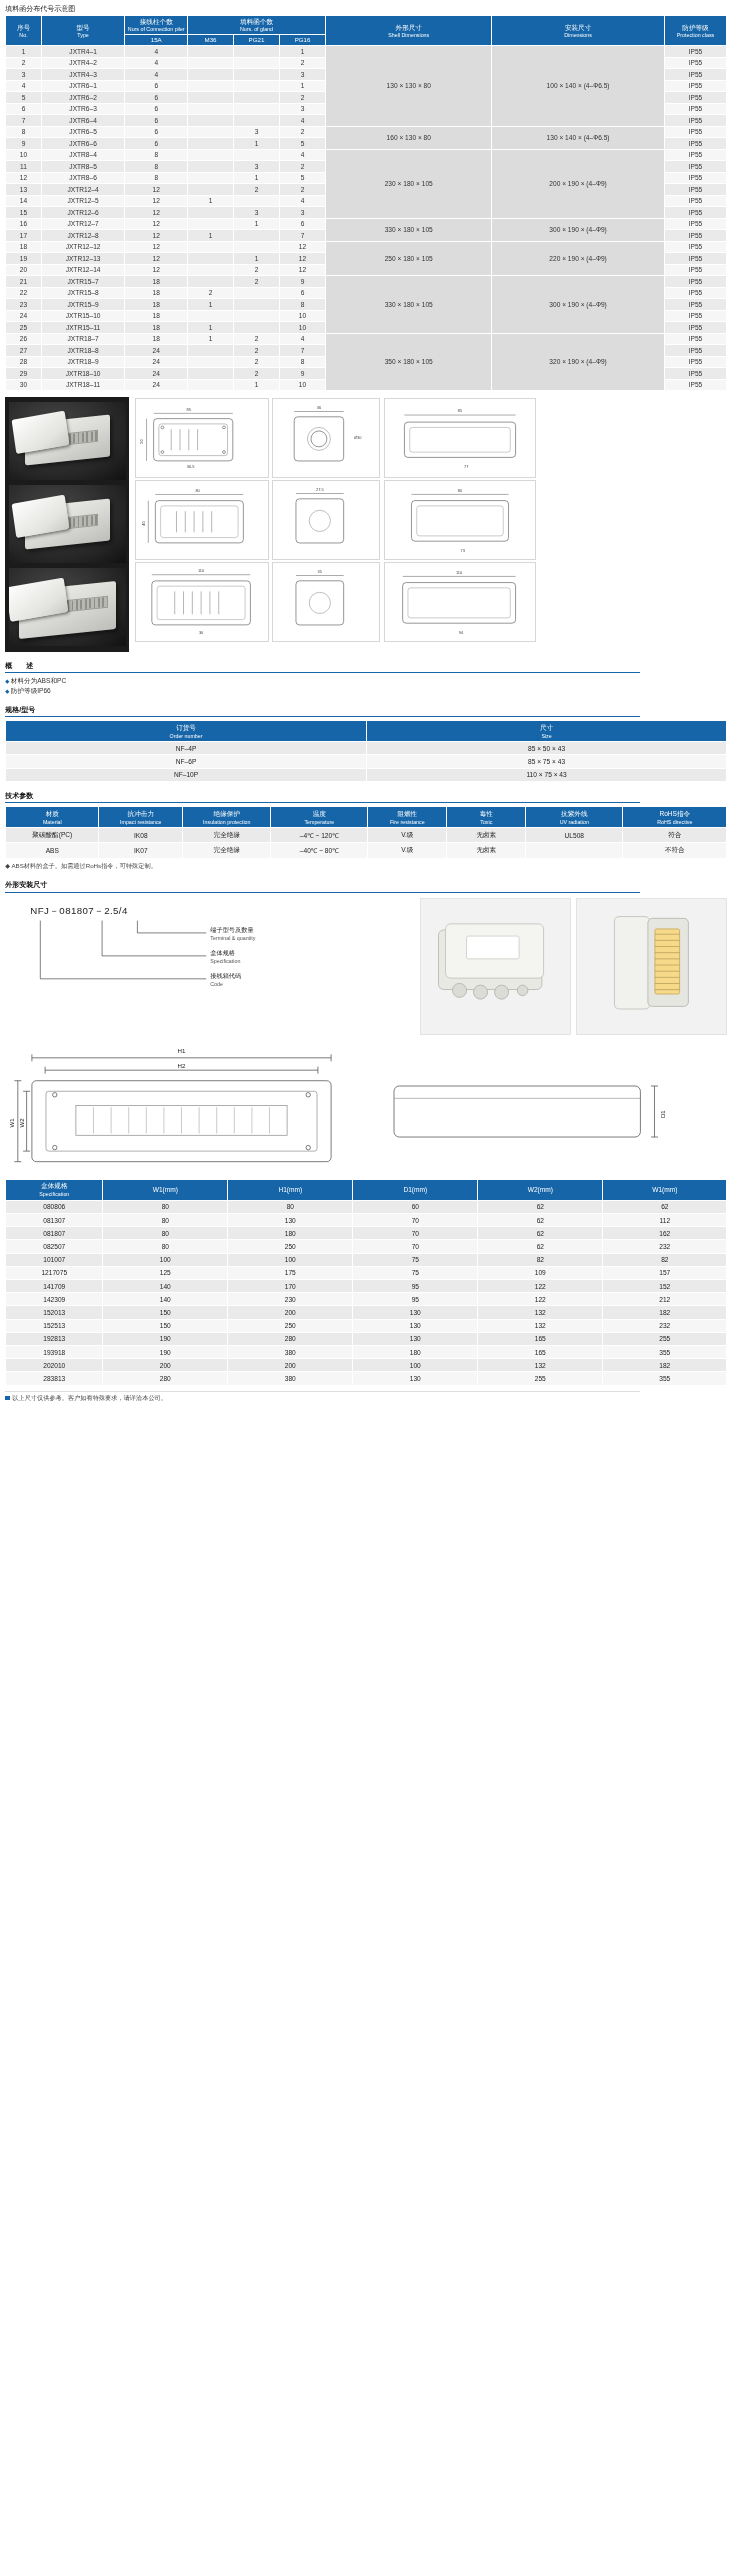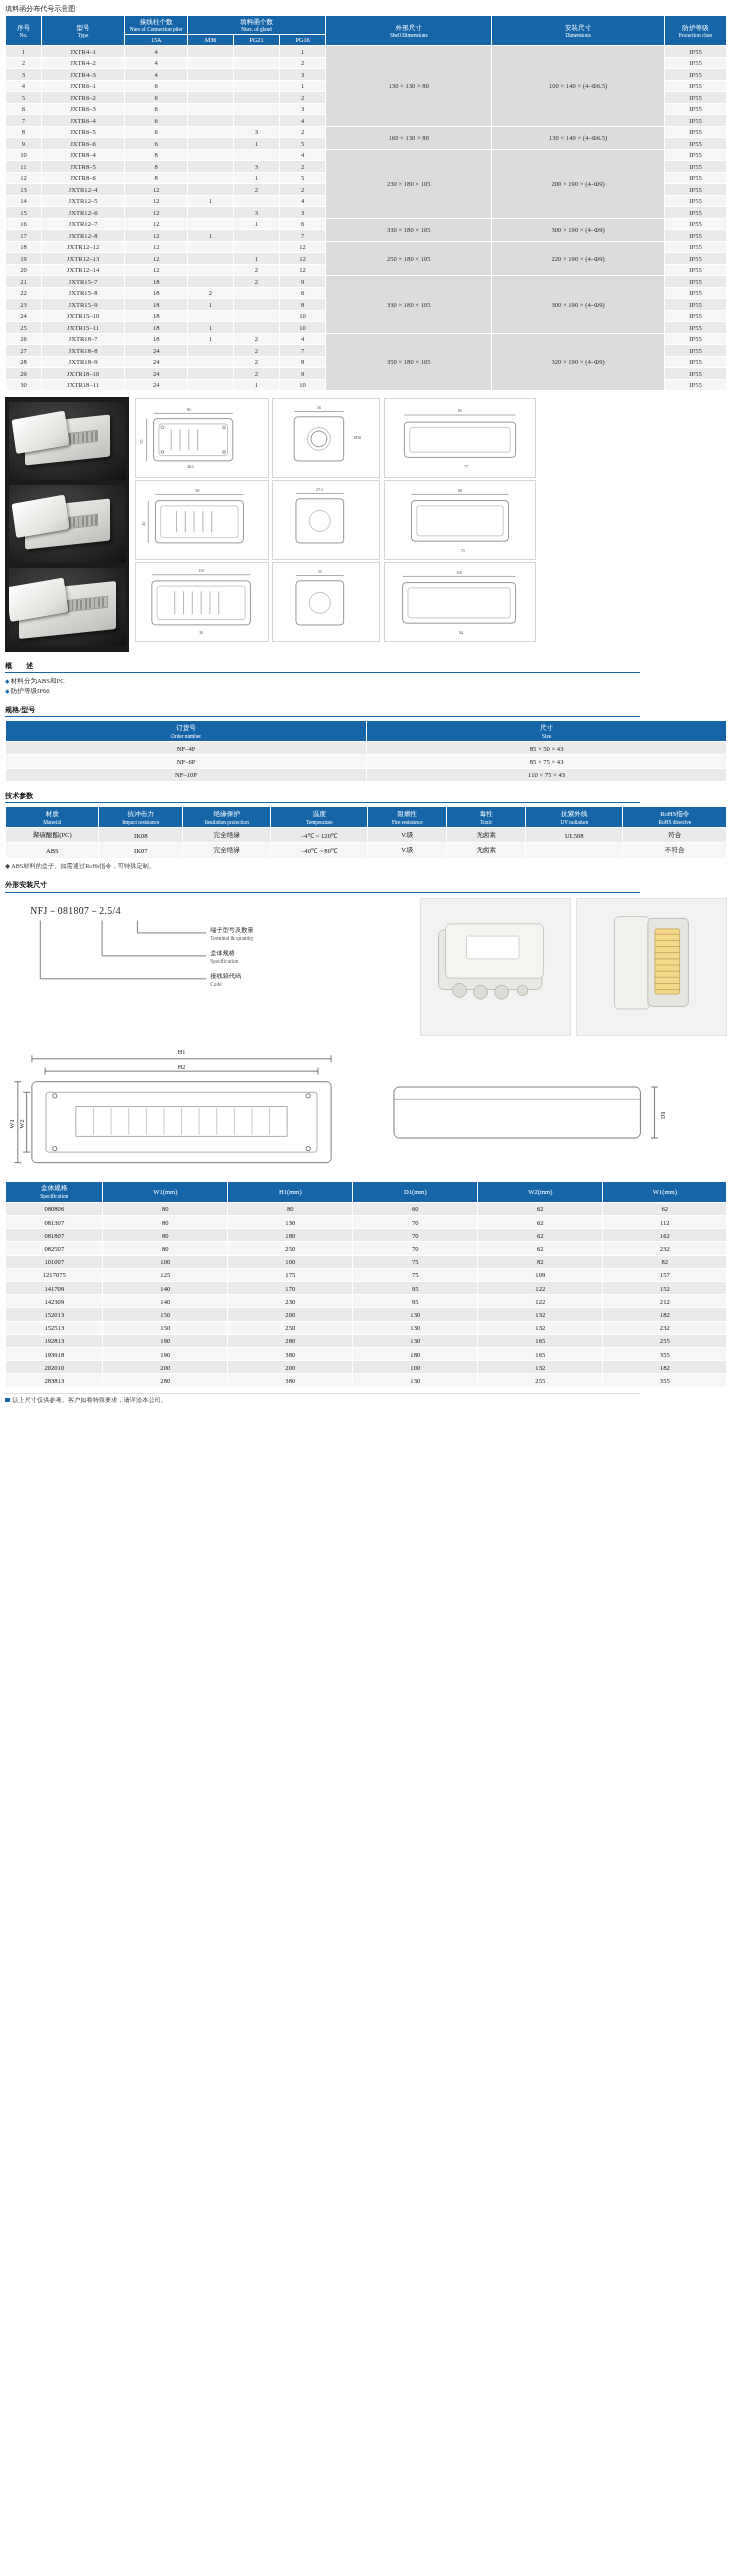--- a/index.html
+++ b/index.html
@@ -4,21 +4,21 @@
 <style>
   * { box-sizing: border-box; }
   body {
     margin: 0;
     padding: 0;
     width: 732px;
     background: #ffffff;
     font-family: "Liberation Sans", sans-serif;
     color: #222;
   }
-  .page { width: 645px; position: relative; font-family: Liberation Serif, serif; }
+  .page { width: 645px; position: relative; }
 
   
   .top-caption {
     font-size: 7px;
     color: #222;
     padding: 3.5px 5.3px 1.8px 5.3px;
   }
 
   
   table.spec {

